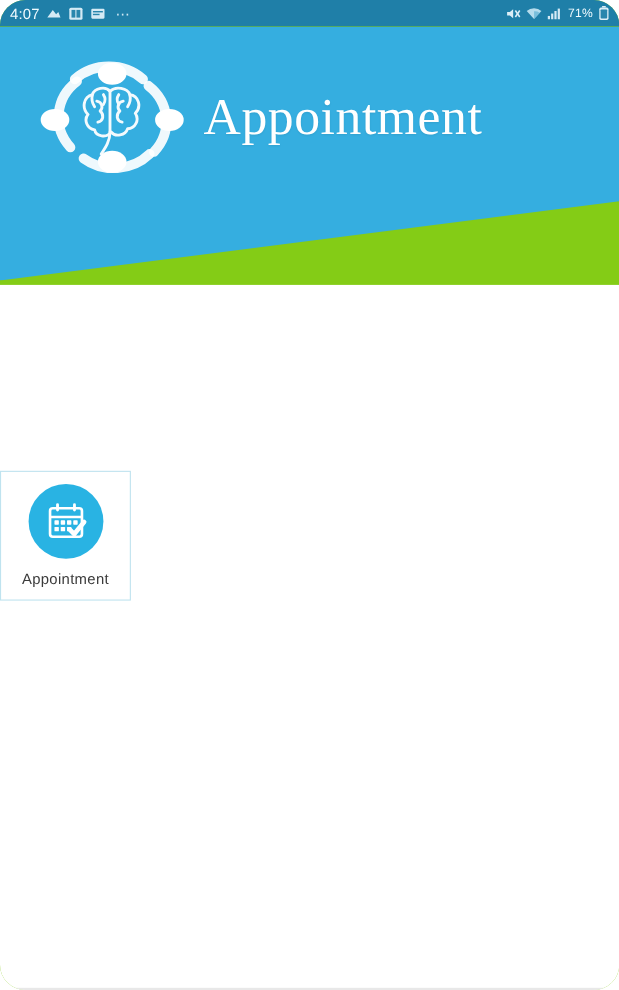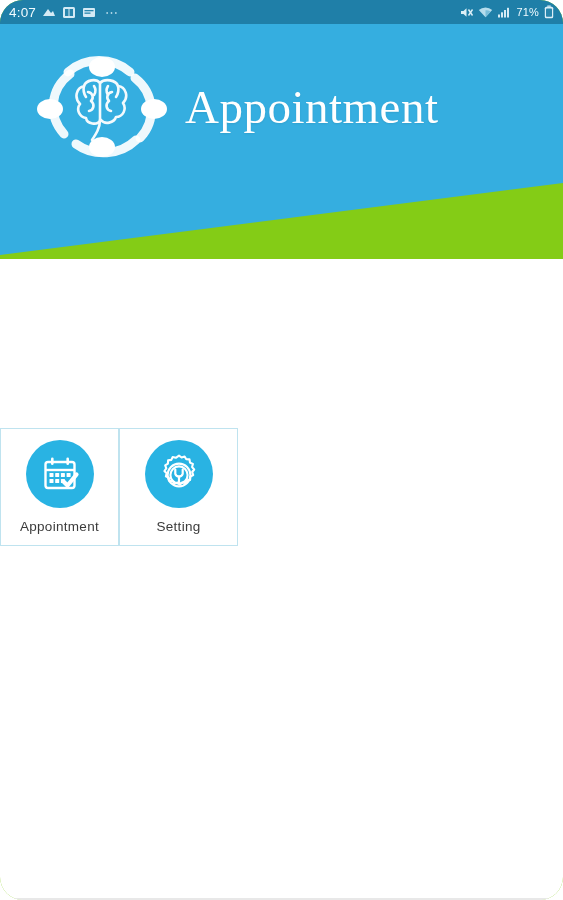--- a/index.html
+++ b/index.html
@@ -231,40 +231,18 @@
               <rect x="20.9" y="25" width="4" height="4" rx="0.6"></rect>
             </g>
             <path d="M23.5 27.5 L27.5 31.5 L36.5 20.5" fill="none" stroke="#ffffff" stroke-width="4.2" stroke-linecap="round" stroke-linejoin="round"></path>
             <path d="M23.5 27.5 L27.5 31.5 L36.5 20.5" fill="none" stroke="#29b3e3" stroke-width="1.6" stroke-linecap="round" stroke-linejoin="round" opacity="0"></path>
           </svg>
         </span>
         <span class="card-label">Appointment</span>
       </div>
 
 
-      <div class="card">
-        <span class="card-icon-wrap">
-          <svg width="44" height="44" viewBox="0 0 44 44">
-
-            <g fill="none" stroke="#ffffff" stroke-width="2.1" stroke-linejoin="round">
-              <path d="M22 2.6
-                       l2.6 1.9 3.0 -1.0 1.7 2.7 3.2 0.2 0.5 3.2 2.9 1.4 -0.8 3.1 2.1 2.4 -2.0 2.5
-                       1.0 3.1 -2.8 1.6 -0.3 3.2 -3.2 0.4 -1.5 2.8 -3.1 -0.7 -2.4 2.1 -2.5 -1.9
-                       -3.0 1.1 -1.8 -2.7 -3.2 -0.1 -0.6 -3.2 -2.9 -1.3 0.7 -3.1 -2.2 -2.3 1.9 -2.6
-                       -1.1 -3.0 2.7 -1.8 0.2 -3.2 3.2 -0.5 1.4 -2.9 3.1 0.8 z" transform="translate(0,1)"></path>
-              <circle cx="22" cy="23" r="11.4"></circle>
-              <circle cx="22" cy="23" r="8.6"></circle>
-            </g>
-
-            <g fill="none" stroke="#ffffff" stroke-width="2.2" stroke-linecap="round" stroke-linejoin="round">
-              <path d="M18.3 17.5 L18.3 21.8 A3.9 3.9 0 0 0 25.7 21.8 L25.7 17.5"></path>
-              <path d="M22 25.6 L22 30.2"></path>
-            </g>
-          </svg>
-        </span>
-        <span class="card-label">Setting</span>
-      </div>
 
     </div>
   </div>
 
   <div class="bottom-line"></div>
 </div>
 
 </body></html>

